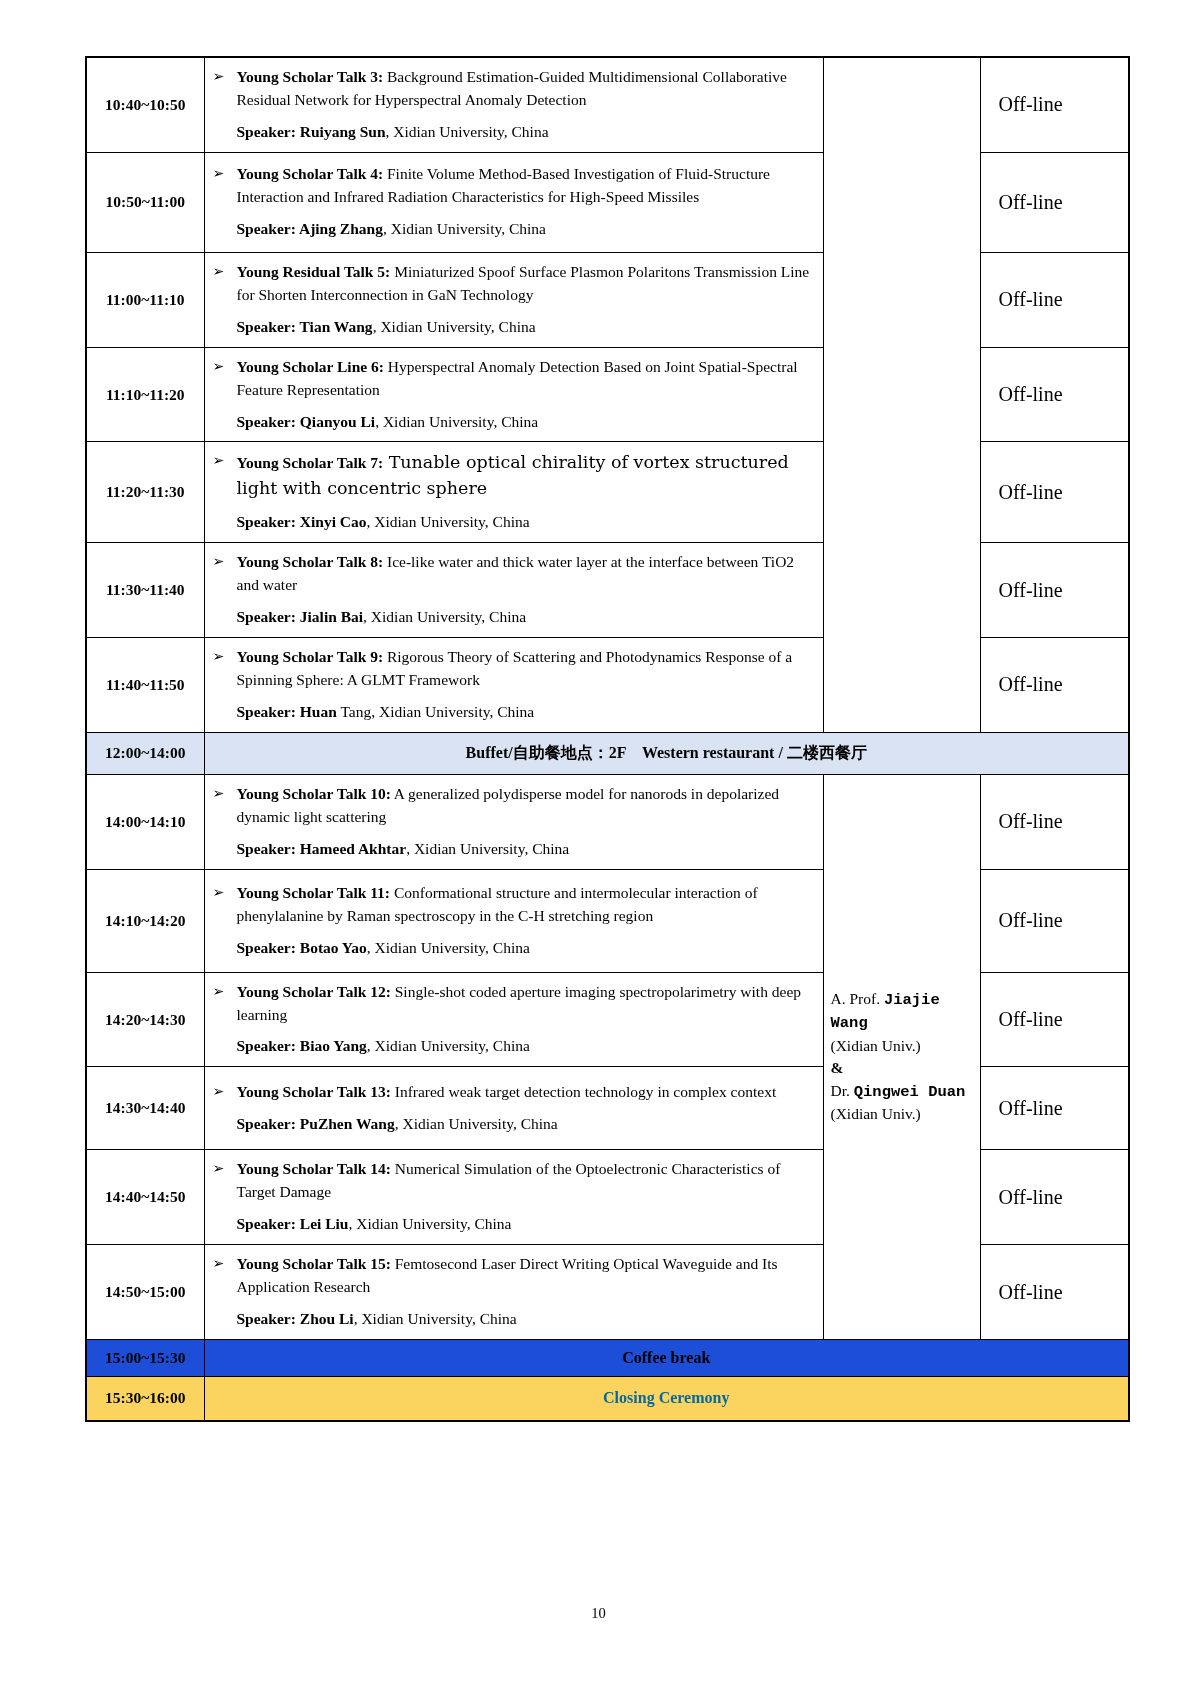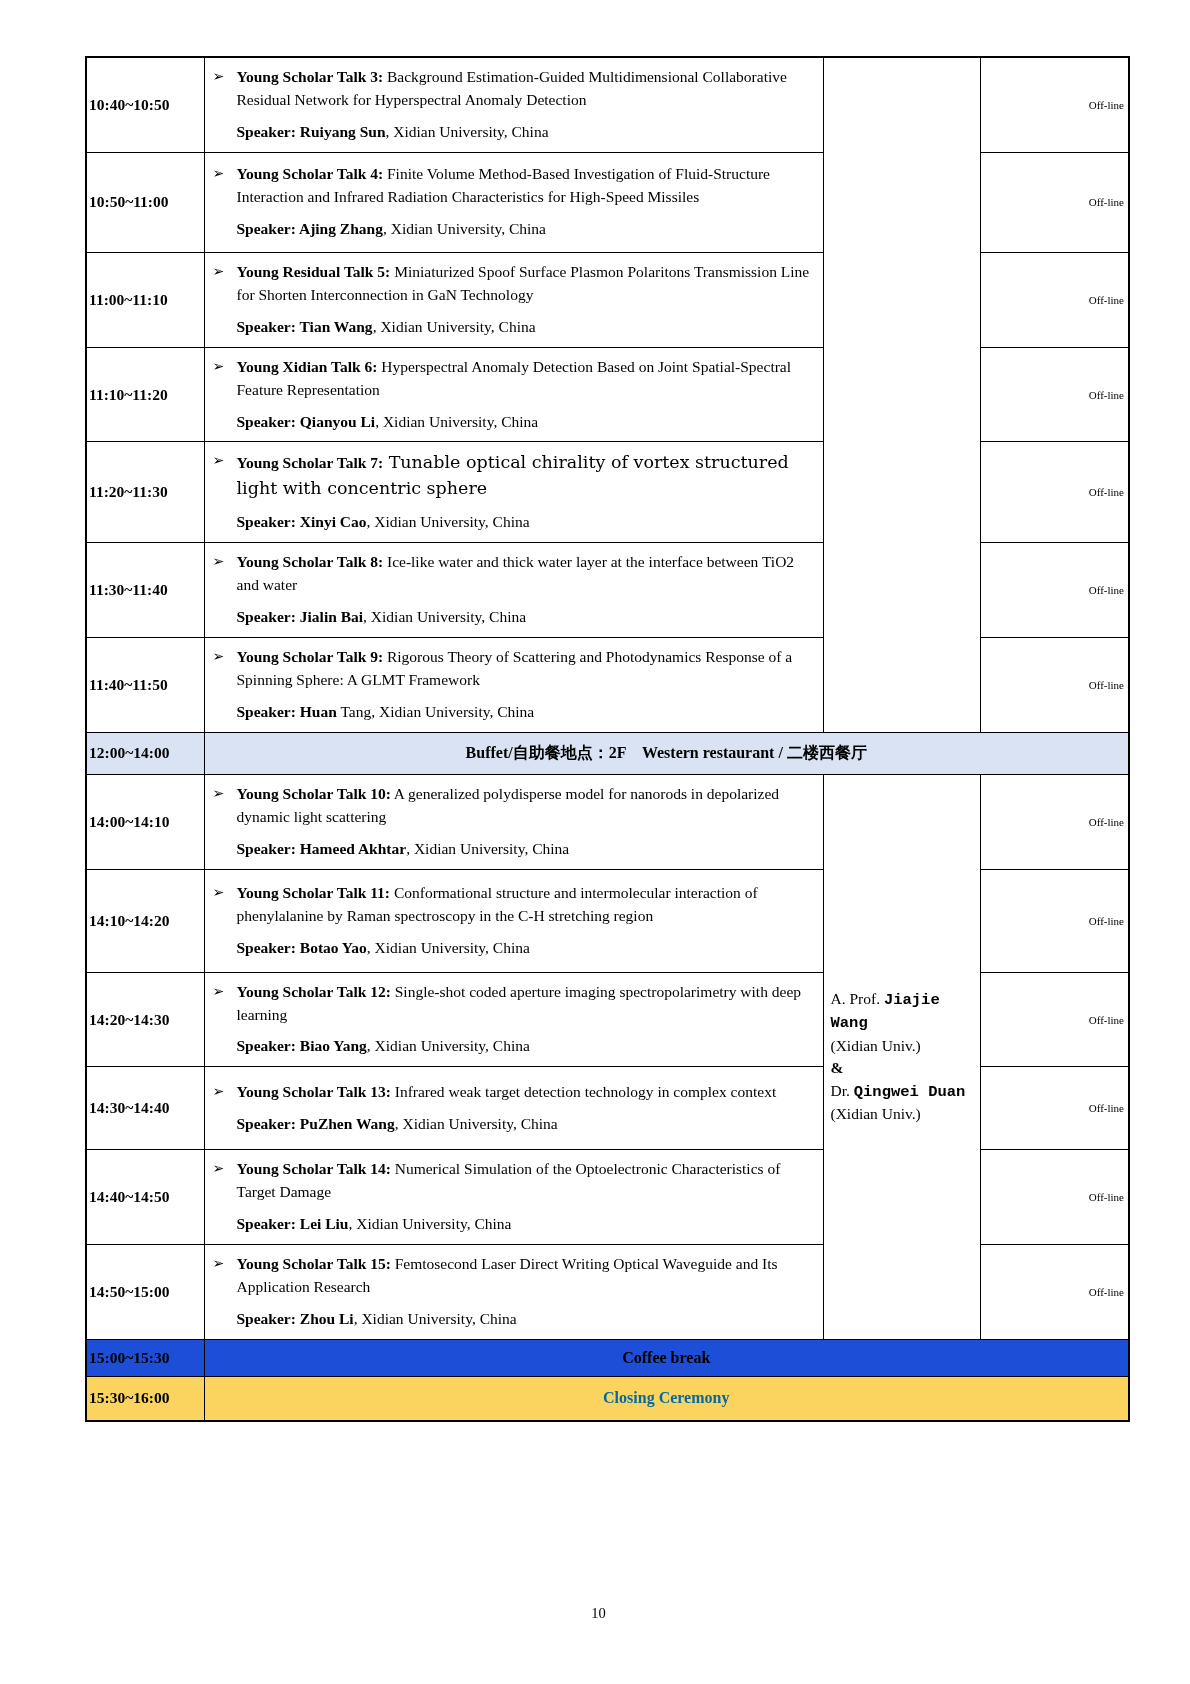--- a/index.html
+++ b/index.html
@@ -7,21 +7,21 @@
     width:1190px;height:1684px;position:relative;background:#ffffff;
     font-family:"Liberation Serif","DejaVu Serif",serif;color:#000;
   }
   .schedule-wrap{position:absolute;left:85px;top:56px;width:1043px;}
   table.schedule{
     border-collapse:collapse;table-layout:fixed;width:1043px;
     border:2px solid #000;
   }
   td{border:1px solid #000;vertical-align:middle;padding:8px;}
   td.time{
-    width:118px;text-align:left;font-weight:bold;font-size:15.5px;
+    width:118px;text-align:center;font-weight:bold;font-size:15.5px;
     padding:2px 2px;
   }
   td.talk{
     width:619px;vertical-align:middle;font-size:15.5px;line-height:1.48;
     padding:8px 10px 8px 6px;
   }
   .title-para{position:relative;padding-left:26px;}
   .bullet{
     position:absolute;left:2px;top:0;font-size:14px;line-height:1.6;
   }
@@ -29,21 +29,21 @@
   .talk-title.alt{font-size:17.5px;font-family:"DejaVu Serif",serif;}
   .speaker-para{padding-left:26px;margin-top:9px;}
   .spk-label,.spk-name{font-weight:bold;}
   td.chair{
     width:157px;font-size:15.5px;line-height:1.45;vertical-align:middle;
     padding:4px 4px 4px 7px;
   }
   .chair-name{font-weight:bold;font-family:Liberation Mono, monospace;}
   .chair-amp{font-weight:bold;}
   td.mode{
-    width:149px;text-align:right;font-size:11px;padding:4px;
+    width:149px;text-align:left;font-size:20px;padding:18px;
   }
   tr.buffet-row td{background:#dae3f3;}
   tr.buffet-row td.banner{font-weight:bold;text-align:center;font-size:16px;}
   tr.coffee-row td{background:#1d4ed8;}
   tr.coffee-row td.banner{font-weight:bold;text-align:center;font-size:16px;}
   tr.closing-row td{background:#fbd45f;}
   tr.closing-row td.banner{font-weight:bold;text-align:center;font-size:16px;color:#0369a1;}
   .page-number{
     position:absolute;top:1605px;left:7px;right:0;text-align:center;
     font-size:14.5px;
@@ -83,21 +83,21 @@
       <td class="time">11:00~11:10</td>
       <td class="talk">
         <div class="title-para"><span class="bullet">➢</span><span class="talk-label">Young Residual Talk 5:</span><span class="talk-title"> Miniaturized Spoof Surface Plasmon Polaritons Transmission Line for Shorten Interconnection in GaN Technology</span></div>
         <div class="speaker-para"><span class="spk-label">Speaker: </span><span class="spk-name">Tian Wang</span><span class="spk-rest">, Xidian University, China</span></div>
       </td>
       <td class="mode">Off-line</td>
     </tr>
     <tr style="height:83px;">
       <td class="time">11:10~11:20</td>
       <td class="talk">
-        <div class="title-para"><span class="bullet">➢</span><span class="talk-label">Young Xidian Talk 6:</span><span class="talk-title"> Hyperspectral Anomaly Detection Based on Joint Spatial-Spectral Feature Representation</span></div>
+        <div class="title-para"><span class="bullet">➢</span><span class="talk-label">Young Scholar Line 6:</span><span class="talk-title"> Hyperspectral Anomaly Detection Based on Joint Spatial-Spectral Feature Representation</span></div>
         <div class="speaker-para"><span class="spk-label">Speaker: </span><span class="spk-name">Qianyou Li</span><span class="spk-rest">, Xidian University, China</span></div>
       </td>
       <td class="mode">Off-line</td>
     </tr>
     <tr style="height:82px;">
       <td class="time">11:20~11:30</td>
       <td class="talk">
         <div class="title-para"><span class="bullet">➢</span><span class="talk-label">Young Scholar Talk 7:</span><span class="talk-title alt"> Tunable optical chirality of vortex structured light with concentric sphere</span></div>
         <div class="speaker-para"><span class="spk-label">Speaker: </span><span class="spk-name">Xinyi Cao</span><span class="spk-rest">, Xidian University, China</span></div>
       </td>

